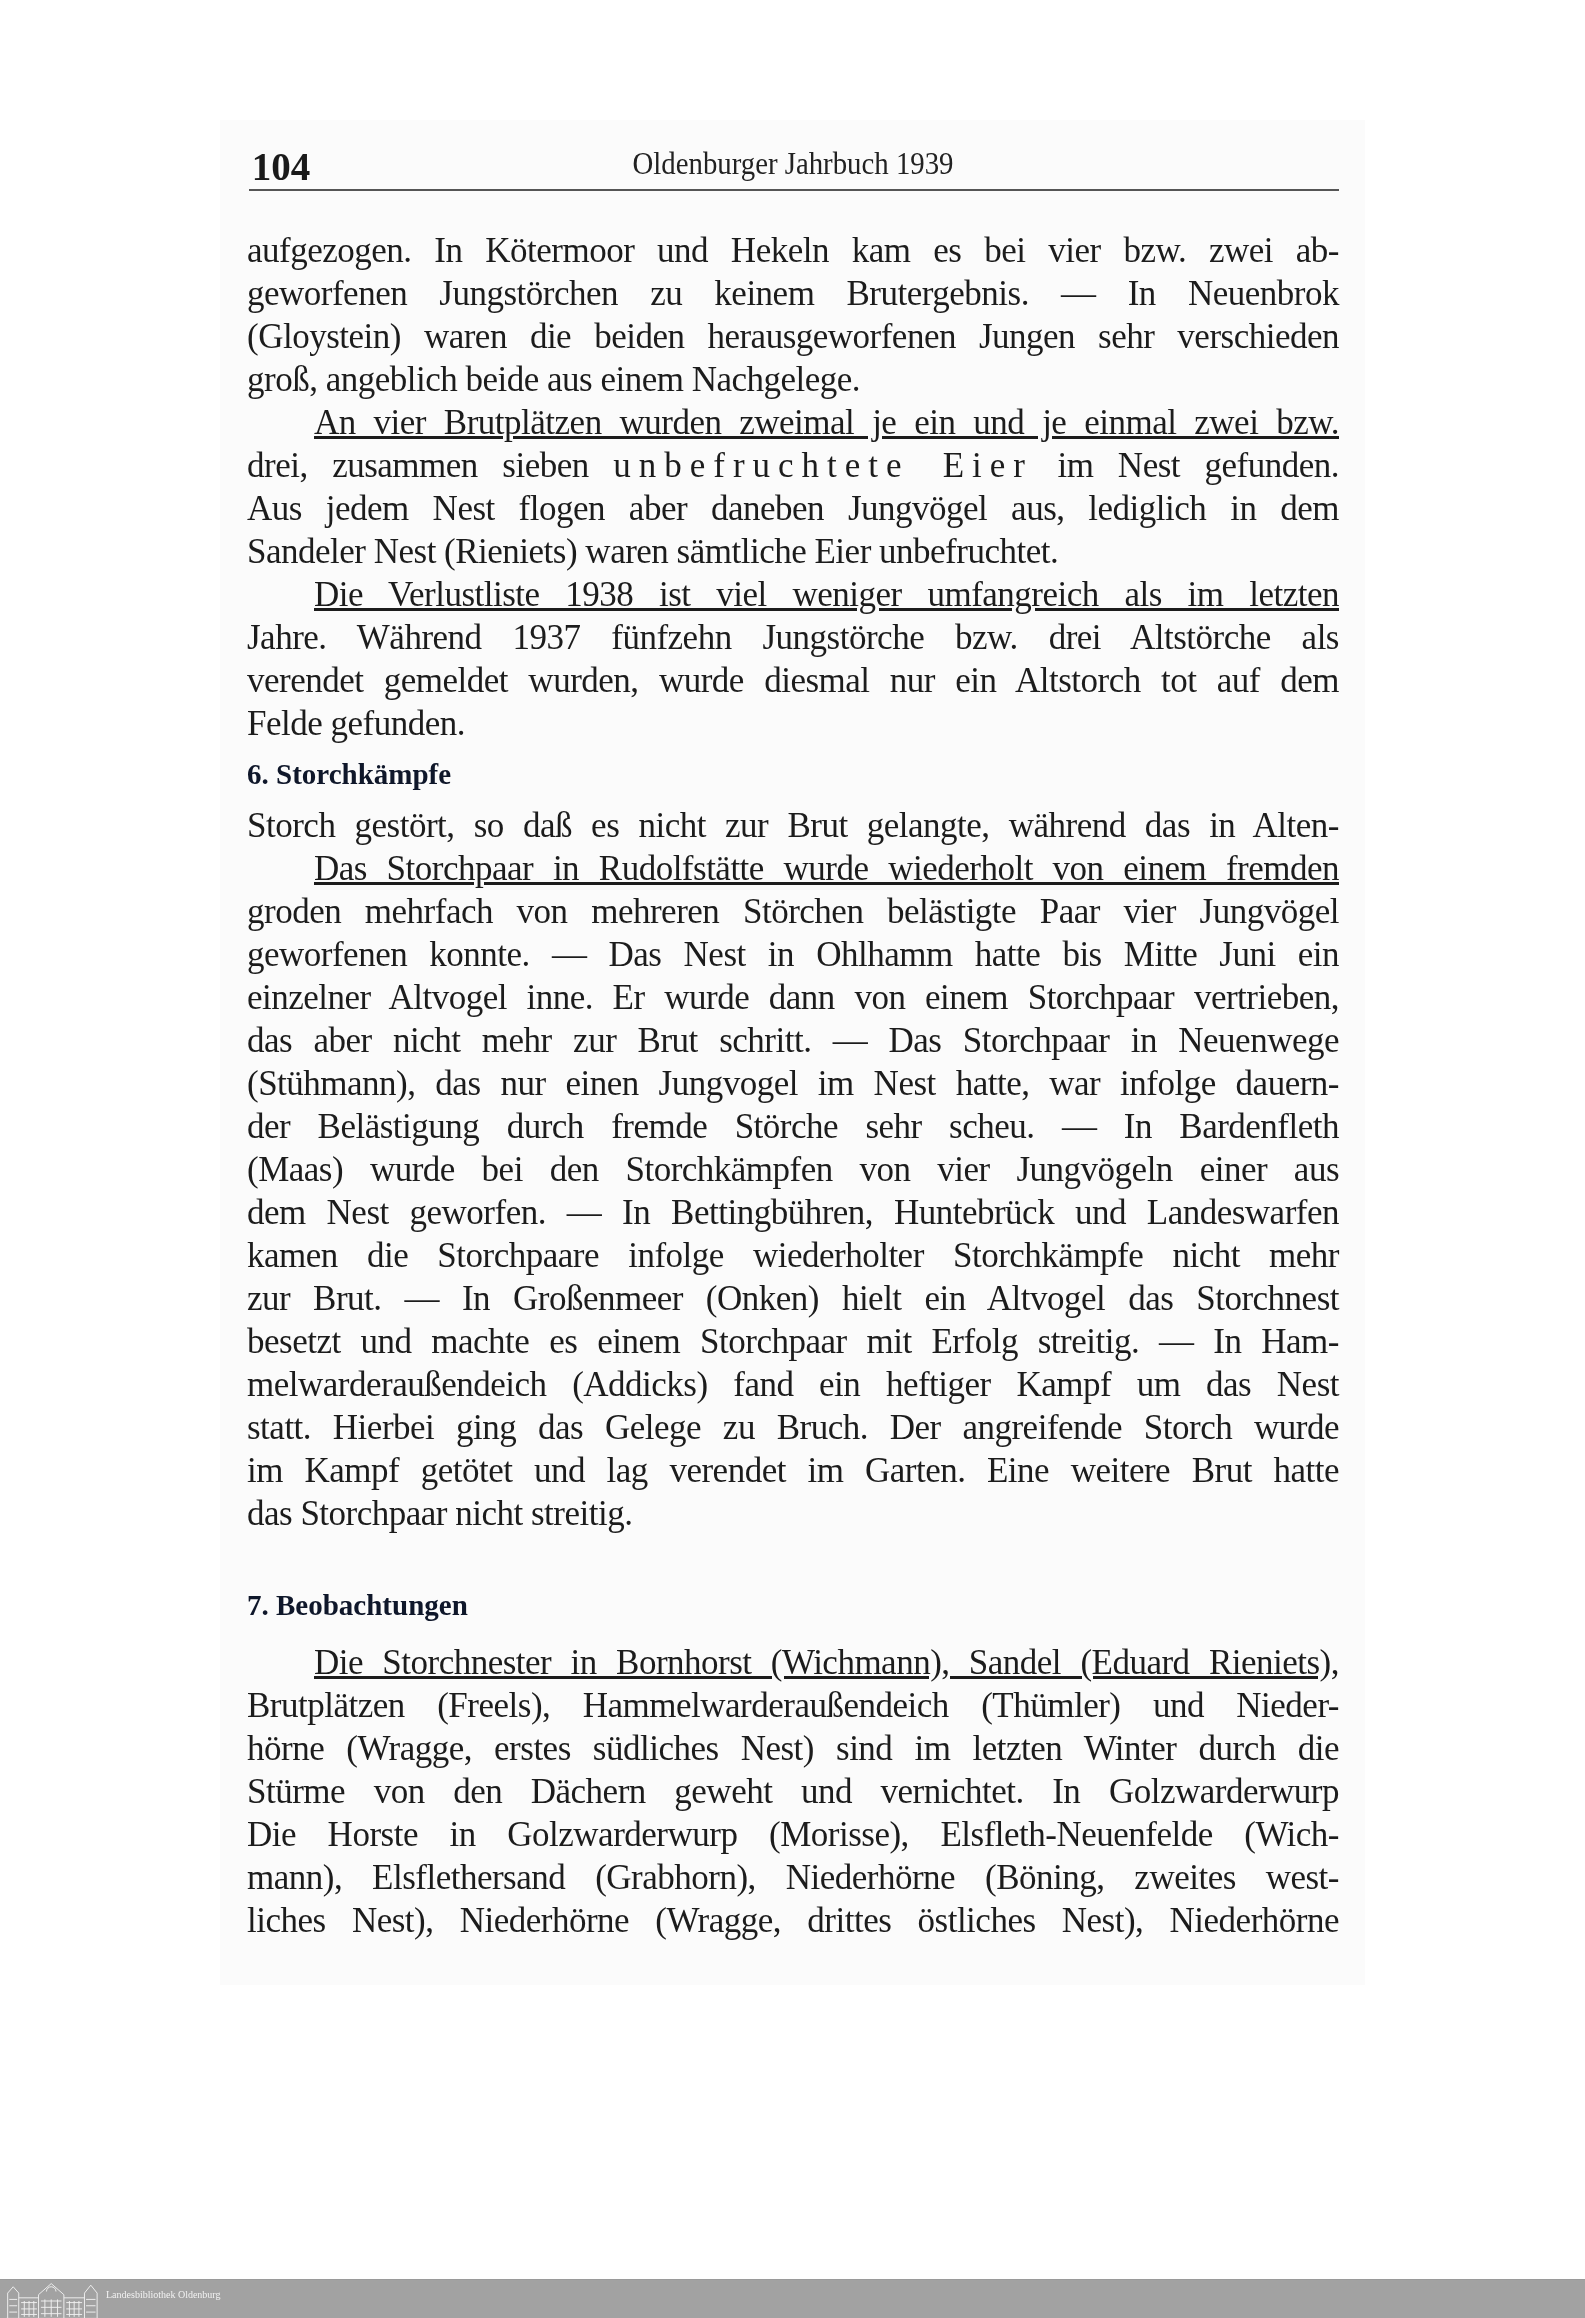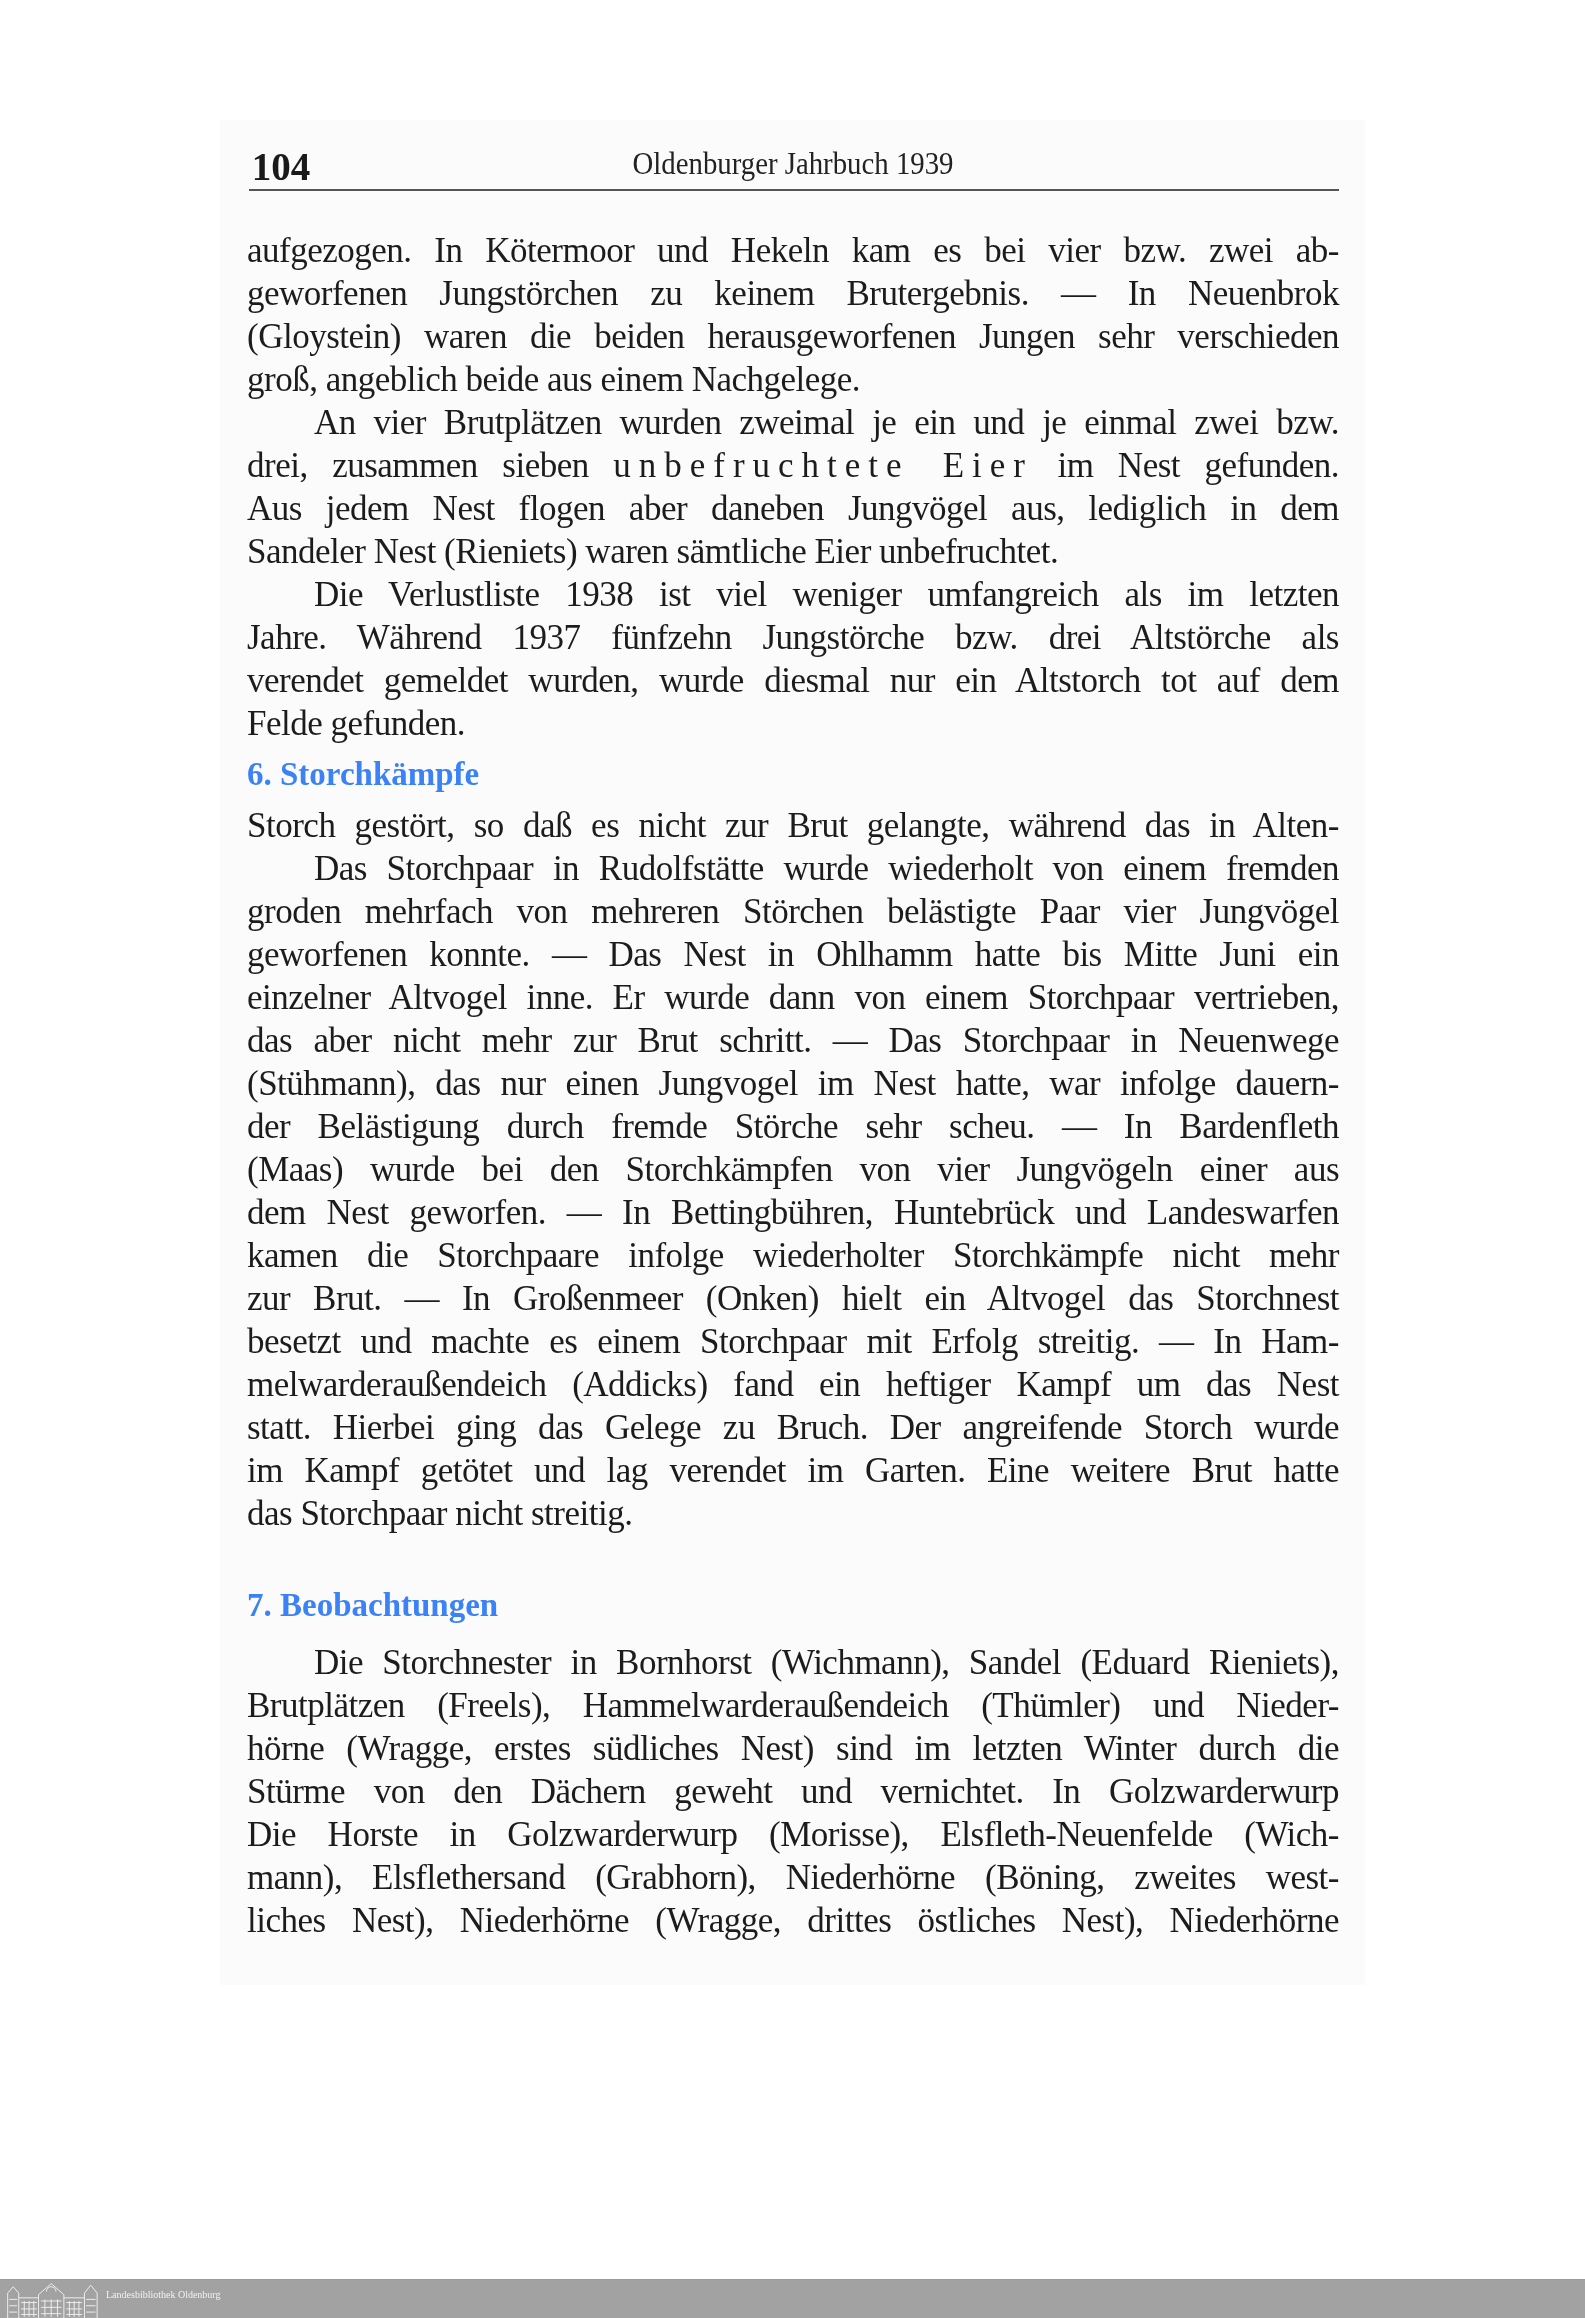--- a/index.html
+++ b/index.html
@@ -74,31 +74,32 @@
     text-align: justify;
     text-align-last: justify;
     height: 43px;
     letter-spacing: -0.5px;
   }
   .line.last {
     text-align-last: left;
   }
   .line.indent {
     padding-left: 67px;
+    text-decoration: underline;
   }
   .spaced {
     letter-spacing: 8px;
   }
   .heading {
     text-align: center;
     font-weight: bold;
-    font-size: 33px;
+    font-size: 29px;
     height: 43px;
     line-height: 43px;
-    color: #3b82f6;
+    color: #0f172a;
   }
   .heading.h6 { margin-top: 8px; margin-bottom: 8px; }
   .heading.h7 { margin-top: 49px; margin-bottom: 14.3px; }
   .footer {
     position: absolute;
     left: 0;
     top: 2279px;
     width: 1585px;
     height: 40px;
     background: #a2a2a2;

